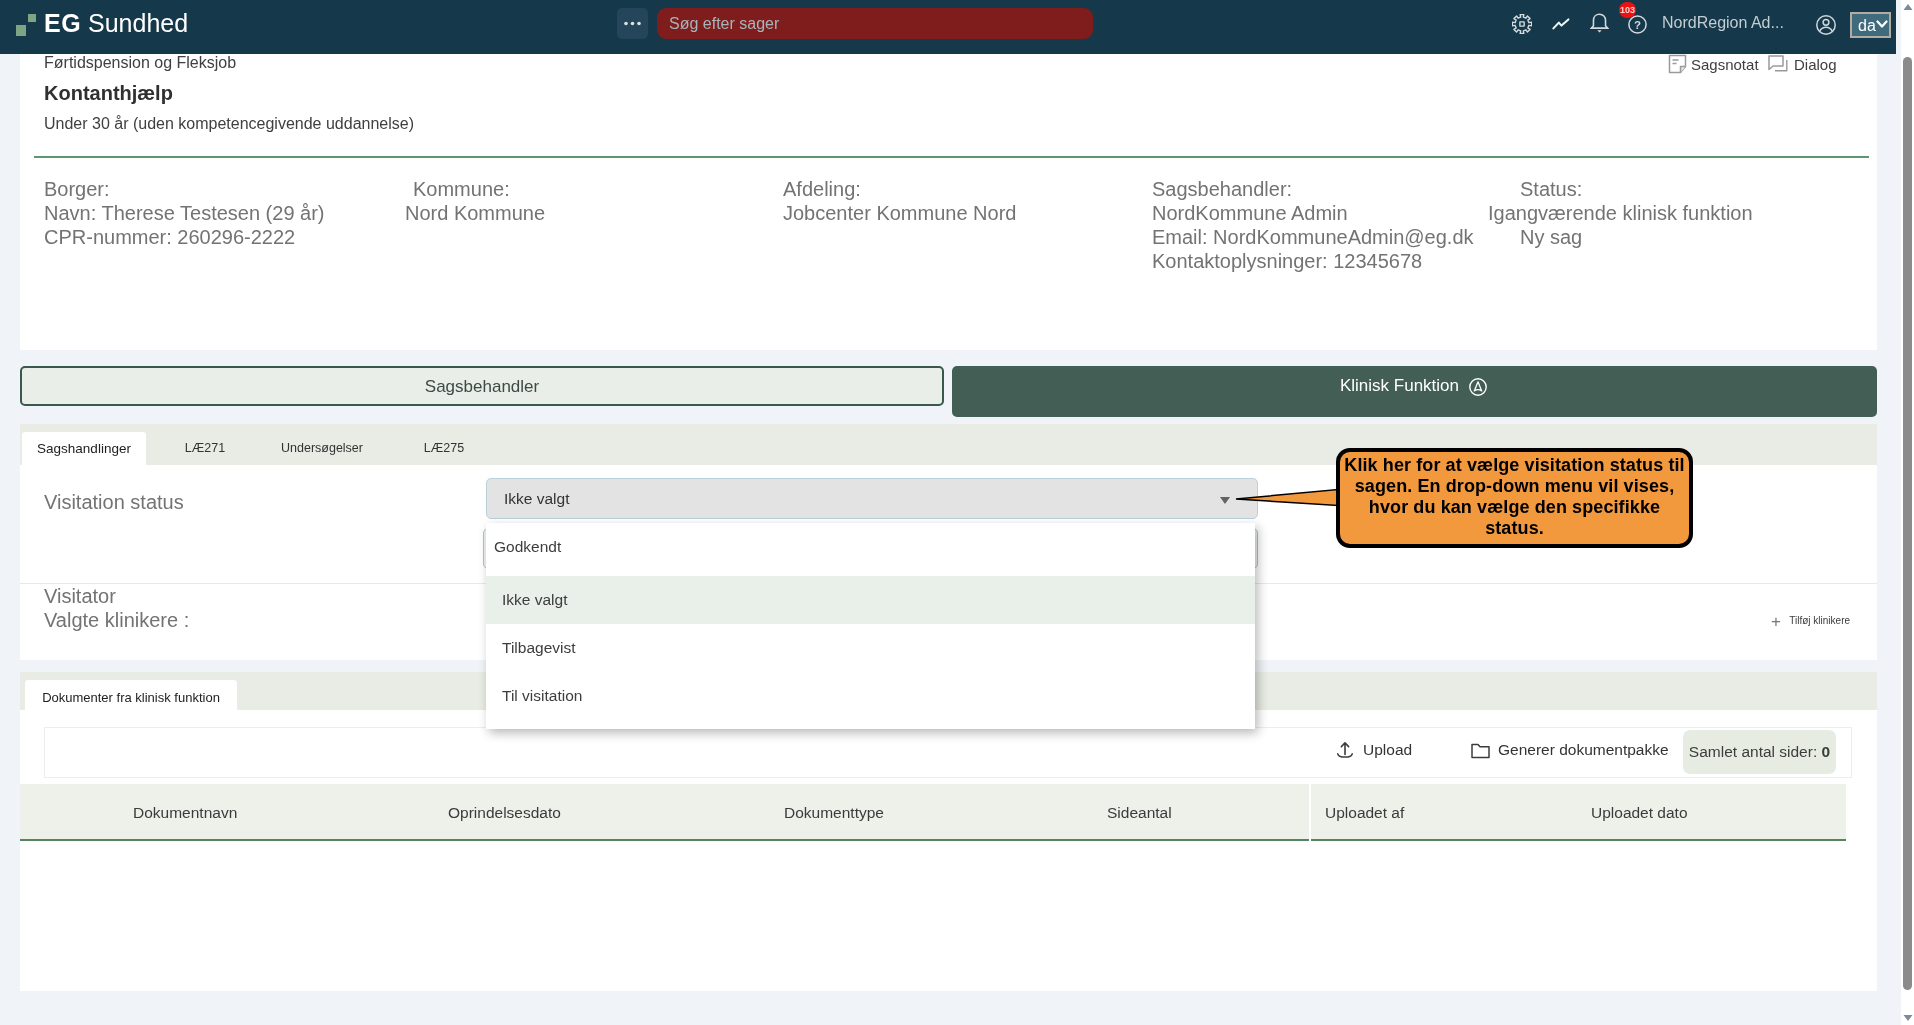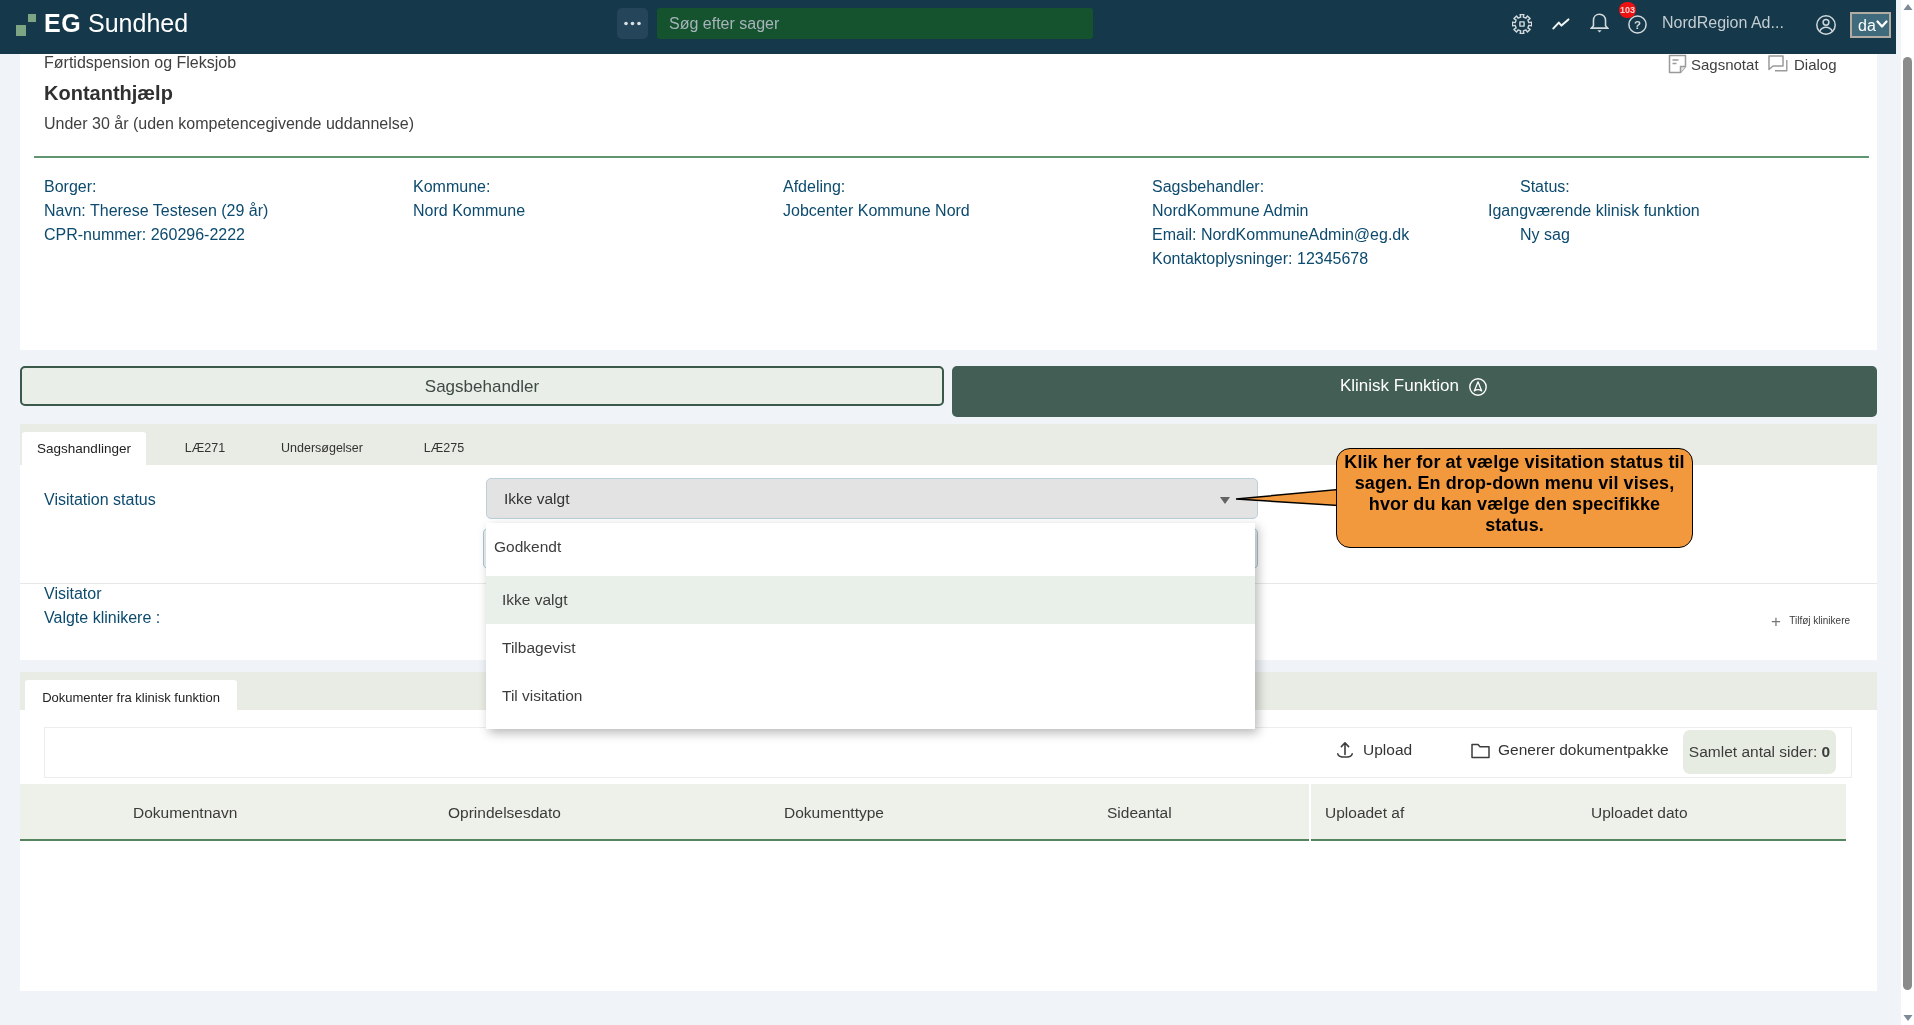--- a/index.html
+++ b/index.html
@@ -8,35 +8,35 @@
 #root { position:relative; width:1914px; height:1025px; overflow:hidden; }
 .abs { position:absolute; }
 
 
 #topbar { position:absolute; left:0; top:0; width:1896px; height:54px; background:#15384a; }
 #logo-sq1 { position:absolute; left:16px; top:25px; width:10px; height:11px; background:#7da583; }
 #logo-sq2 { position:absolute; left:28px; top:14px; width:8px; height:8px; background:#7da583; }
 #logo-eg { position:absolute; left:44px; top:9px; color:#fff; font-size:25px; font-weight:bold; letter-spacing:0.5px; }
 #logo-sundhed { position:absolute; left:88px; top:9px; color:#fff; font-size:25px; font-weight:400; }
 #dots-btn { position:absolute; left:617px; top:8px; width:31px; height:31px; background:#25465a; border-radius:5px; color:#dbe2e5; text-align:center; font-size:14px; line-height:28px; letter-spacing:1.5px; }
-#searchbox { position:absolute; left:657px; top:8px; width:436px; height:31px; background:#14532d; border-radius:3px; color:#a7b4bb; font-size:16px; line-height:31px; padding-left:12px; }
+#searchbox { position:absolute; left:657px; top:8px; width:436px; height:31px; background:#7f1d1d; border-radius:9px; color:#a7b4bb; font-size:16px; line-height:31px; padding-left:12px; }
 .tbicon { position:absolute; top:15px; }
 #badge { position:absolute; left:1598px; top:2px; width:17px; height:16px; background:#ee1111; border-radius:9px; color:#ffd5d5; font-size:9px; font-weight:bold; text-align:center; line-height:16px;margin-left:21px; }
 #nordregion { position:absolute; left:1662px; top:14px; color:#c3cdd2; font-size:16px; }
 #dachip { position:absolute; left:1850px; top:12px; width:41px; height:26px; background:#3f6b7d; border:2px solid #b2aca3; color:#fff; font-size:16px; }
 #dachip span { position:absolute; left:6px; top:3px; }
 
 
 #scrolltrack { position:absolute; left:1901px; top:0; width:13px; height:1025px; background:#ffffff; }
 #scrollthumb { position:absolute; left:1903px; top:57px; width:9px; height:933px; background:#8b8b8b; border-radius:5px; }
 
 
 #panel1 { position:absolute; left:20px; top:54px; width:1857px; height:296px; background:#fff; }
 .t16 { font-size:16px; color:#404040; }
-.lbl { font-size:16px; color:#0c4a6e; }
+.lbl { font-size:20px; color:#737373; }
 #hr-green { position:absolute; left:34px; top:156px; width:1835px; height:2px; background:#5f9570; }
 
 
 #btn-light { position:absolute; left:20px; top:366px; width:924px; height:40px; background:#e9efe8; border:2px solid #3a594b; border-radius:5px; color:#3e4a44; font-size:17px; text-align:center; line-height:37px; }
 #btn-dark { position:absolute; left:952px; top:366px; width:925px; height:51px; background:#425e55; border-radius:5px; color:#fff; font-size:17px; text-align:center; line-height:40px; padding-right:30px; }
 
 
 #tabbar1 { position:absolute; left:20px; top:424px; width:1857px; height:41px; background:#e8ece4; }
 #tab1-active { position:absolute; left:2px; top:8px; width:124px; height:33px; background:#fff; border-radius:3px 3px 0 0; text-align:center; font-size:13.5px; color:#222; line-height:33px; }
 .tabtxt { position:absolute; top:8px; height:33px; line-height:33px; font-size:12.5px; color:#333; text-align:center; width:120px; }
@@ -49,21 +49,21 @@
 #sel1 .txt { position:absolute; left:17px; top:11px; font-size:15.5px; color:#333; }
 #sel1 .arr { position:absolute; left:733px; top:18px; width:0; height:0; border-left:5.5px solid transparent; border-right:5.5px solid transparent; border-top:7px solid #636363; }
 #sel2 { left:463px; top:63px; width:775px; height:41px; background:#eef2f5; border-color:#a9c6d5; }
 
 
 #menu { position:absolute; left:486px; top:523px; width:769px; height:206px; background:#fff; box-shadow:3px 4px 10px rgba(0,0,0,0.28); z-index:5; }
 .mi { position:absolute; left:0; width:769px; height:48px; font-size:15.5px; color:#3d3d3d; line-height:48px; padding-left:16px; }
 #mi2 { background:#e9efe9; }
 
 
-#callout { position:absolute; left:1336px; top:448px; width:357px; height:100px; background:#f2993e; border:1px solid #000000; border-radius:14px; z-index:6;padding-left:24px; }
+#callout { position:absolute; left:1336px; top:448px; width:357px; height:100px; background:#f2993e; border:4px solid #000000; border-radius:14px; z-index:6;padding-left:24px; }
 #callout .ct { position:absolute; left:0; top:3px; width:100%; text-align:center; font-weight:bold; font-size:18px; line-height:21px; color:#000; letter-spacing:0.1px; }
 #tail { position:absolute; left:1230px; top:480px; z-index:6; }
 #tilfoj { position:absolute; left:1771px; top:612px; font-size:10px; color:#3b3b3b; }
 
 
 #tabbar2 { position:absolute; left:20px; top:672px; width:1857px; height:38px; background:#e8ece4; }
 #tab2-active { position:absolute; left:5px; top:8px; width:212px; height:30px; background:#fff; border-radius:3px 3px 0 0; text-align:center; font-size:13px; color:#222; line-height:35px; }
 #sect2 { position:absolute; left:20px; top:710px; width:1857px; height:281px; background:#fff; }
 
 
@@ -147,21 +147,21 @@
         <path d="M18.8 5 L18.8 15.8 L7 15.8" stroke-width="1.4"></path>
       </svg>
     <div class="abs" style="left:1774px; top:2px; font-size:15px; color:#404040;">Dialog</div>
   </div>
   <div id="hr-green"></div>
   <div id="panel1b" class="abs" style="left:44px; top:178px; width:1833px; height:100px;">
     <div class="abs lbl" style="left:0; top:0;">Borger:</div>
     <div class="abs lbl" style="left:0; top:24px;">Navn: Therese Testesen (29 år)</div>
     <div class="abs lbl" style="left:0; top:48px;">CPR-nummer: 260296-2222</div>
     <div class="abs lbl" style="left:369px; top:0;">Kommune:</div>
-    <div class="abs lbl" style="left:369px; top:24px;">Nord Kommune</div>
+    <div class="abs lbl" style="left:361px; top:24px;">Nord Kommune</div>
     <div class="abs lbl" style="left:739px; top:0;">Afdeling:</div>
     <div class="abs lbl" style="left:739px; top:24px;">Jobcenter Kommune Nord</div>
     <div class="abs lbl" style="left:1108px; top:0;">Sagsbehandler:</div>
     <div class="abs lbl" style="left:1108px; top:24px;">NordKommune Admin</div>
     <div class="abs lbl" style="left:1108px; top:48px;">Email: NordKommuneAdmin@eg.dk</div>
     <div class="abs lbl" style="left:1108px; top:72px;">Kontaktoplysninger: 12345678</div>
     <div class="abs lbl" style="left:1476px; top:0;">Status:</div>
     <div class="abs lbl" style="left:1444px; top:24px;">Igangværende klinisk funktion</div>
     <div class="abs lbl" style="left:1476px; top:48px;">Ny sag</div>
   </div>

